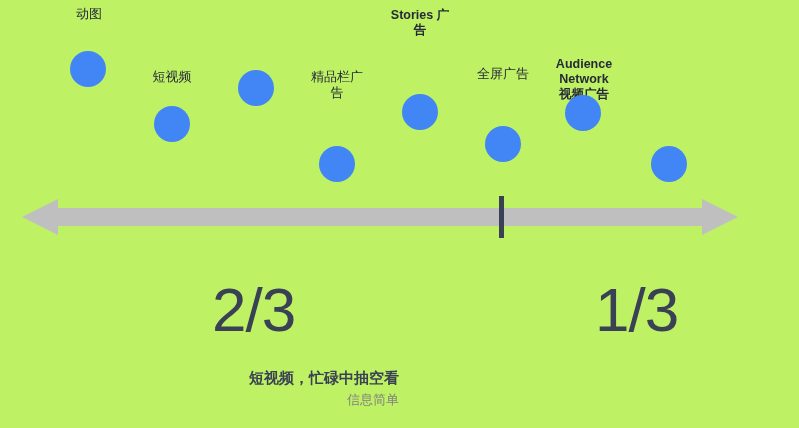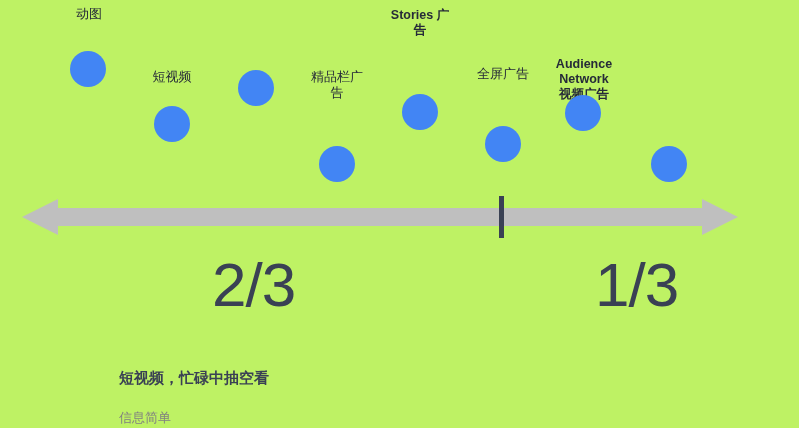--- a/index.html
+++ b/index.html
@@ -67,44 +67,45 @@
   
   .fraction {
     position: absolute;
     color: #3a4154;
     font-size: 62px;
     line-height: 62px;
     font-weight: 300;
     font-family: "Liberation Sans", "DejaVu Sans", sans-serif;
     letter-spacing: -1px;
     white-space: nowrap;
+    margin-top: 25px;
   }
 
   
   .caption-block {
     position: absolute;
-    text-align: left;
+    text-align: right;
     width: 280px;
   }
   .caption-main {
     color: #3a4154;
     font-size: 15px;
     line-height: 20px;
     font-family: "Liberation Serif", "DejaVu Serif", serif;
     font-weight: 700;
     display: block;
   }
   .caption-sub {
     color: #808080;
     font-size: 13px;
     line-height: 19px;
     font-family: "Liberation Serif", "DejaVu Serif", serif;
     font-weight: 400;
     display: block;
-    margin-top: 20px;
+    margin-top: 2px;
   }
 </style>
 </head>
 <body>
 
 <div id="stage">
 
   <div class="bubble-label" style="left:53px; top:6px; width:72px;">动图</div>
 
   <div class="bubble-label" style="left:136px; top:69px; width:72px;">短视频</div>

